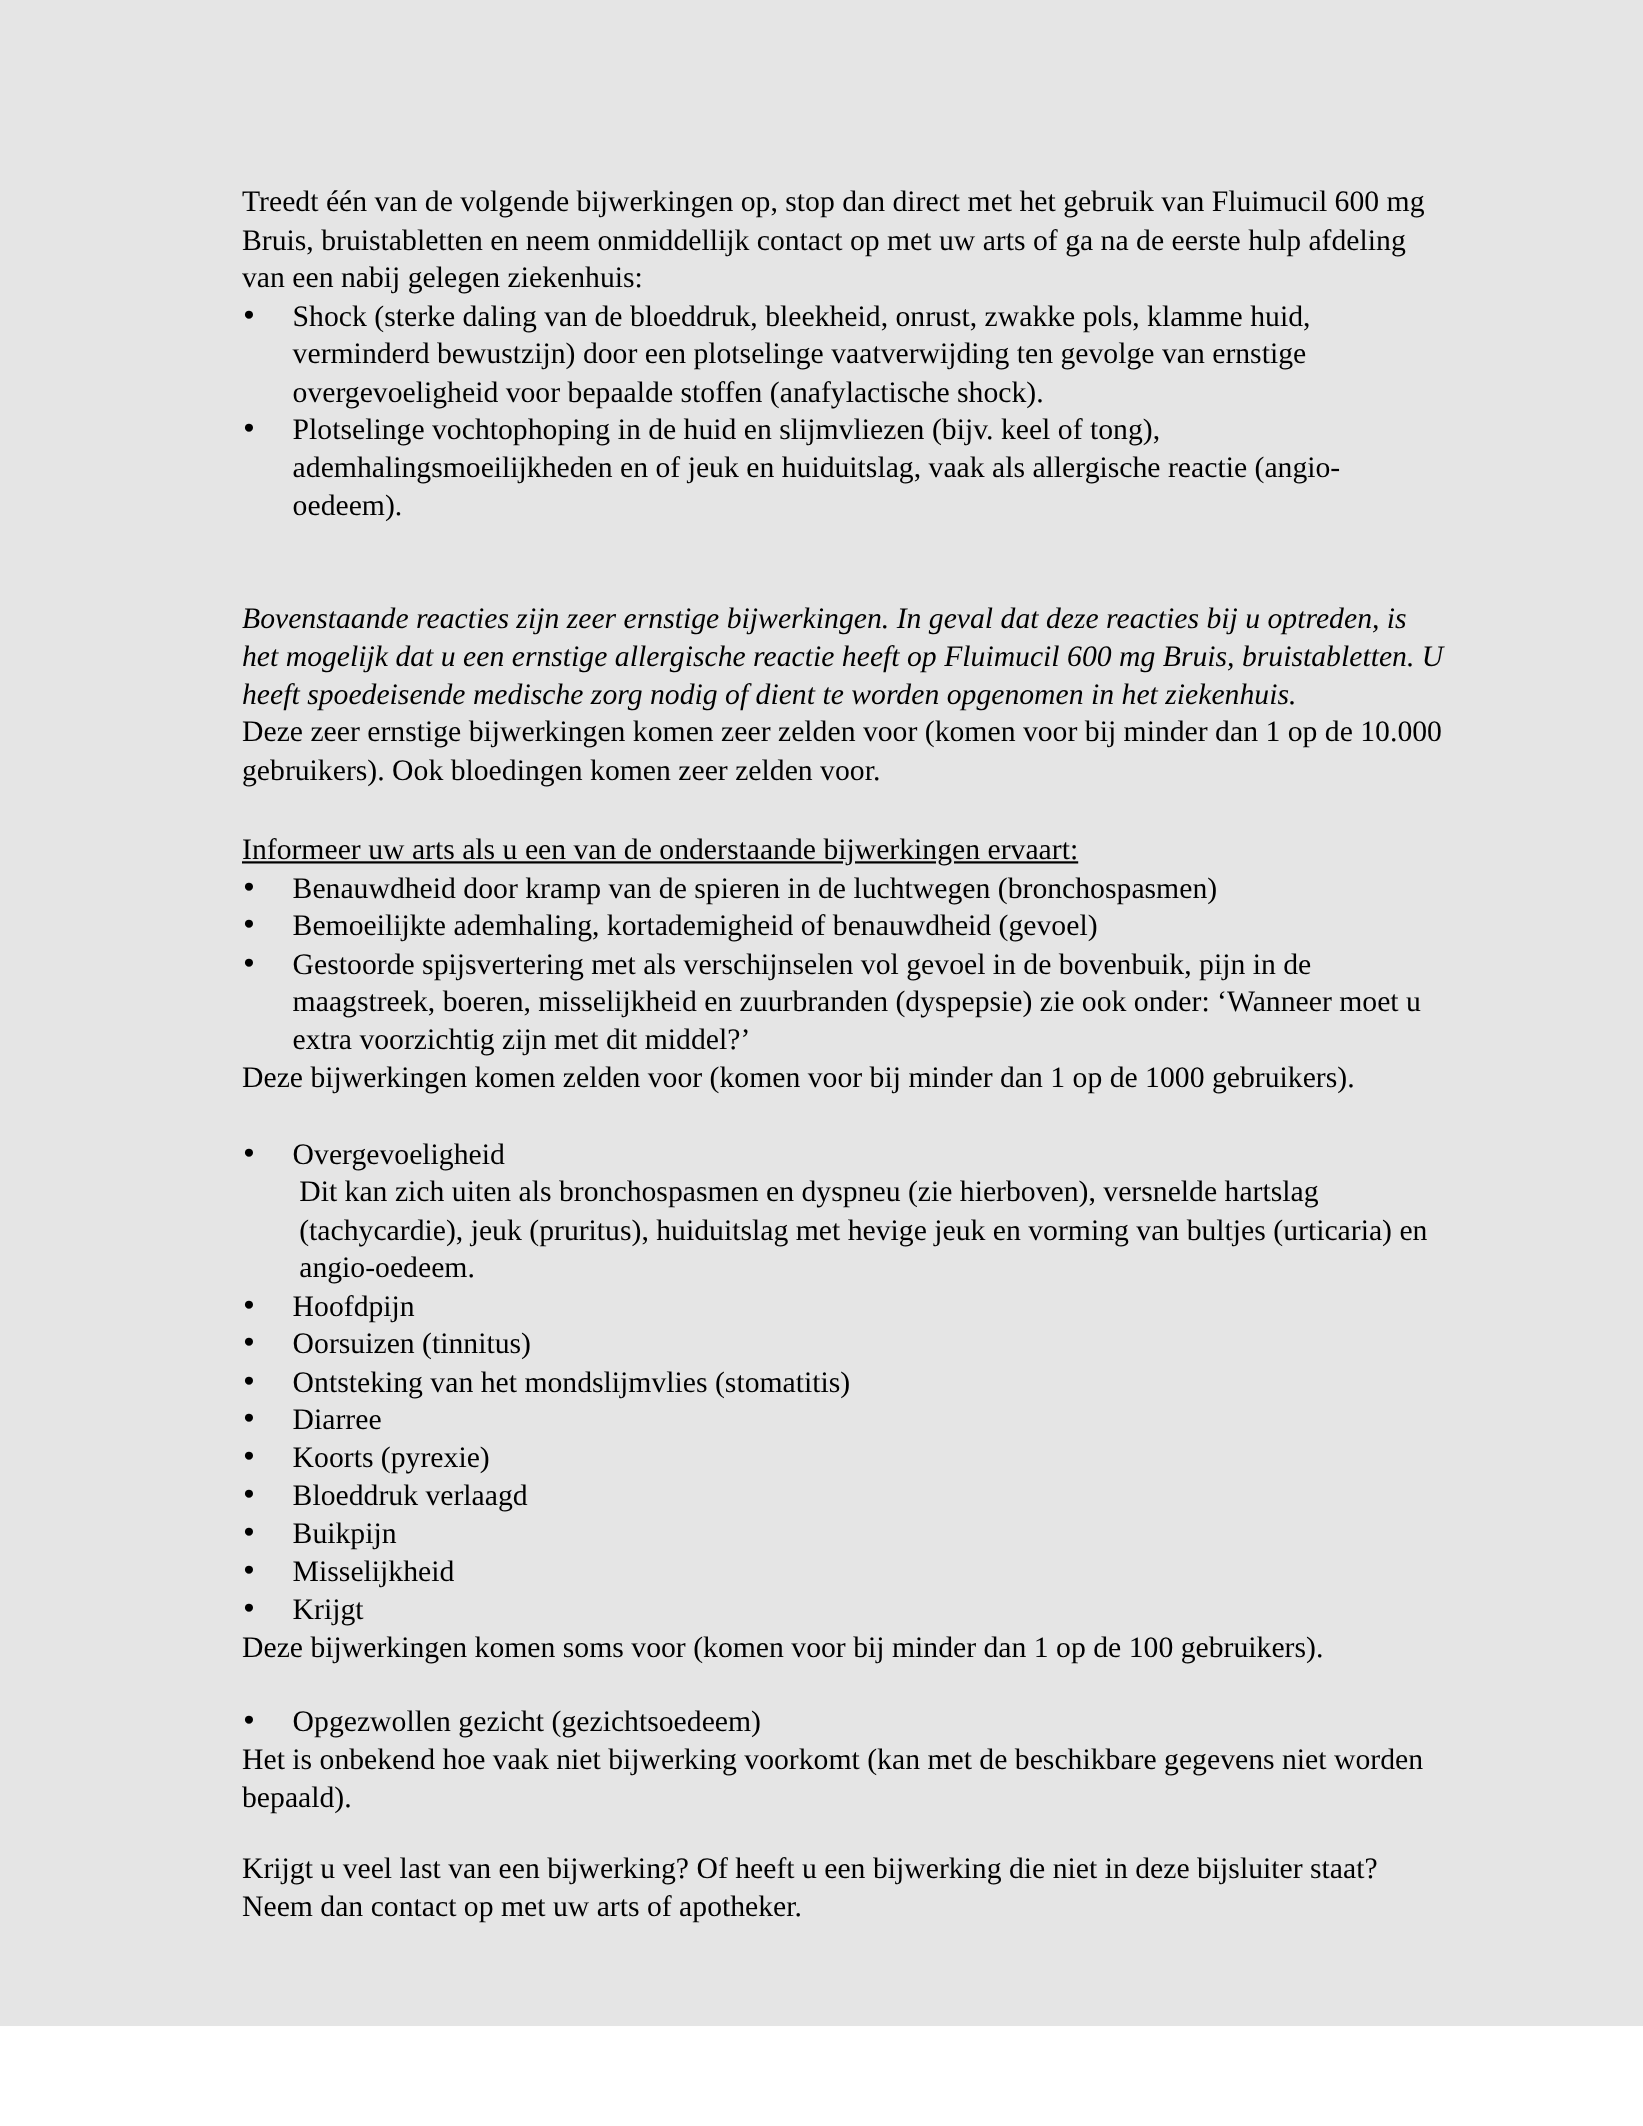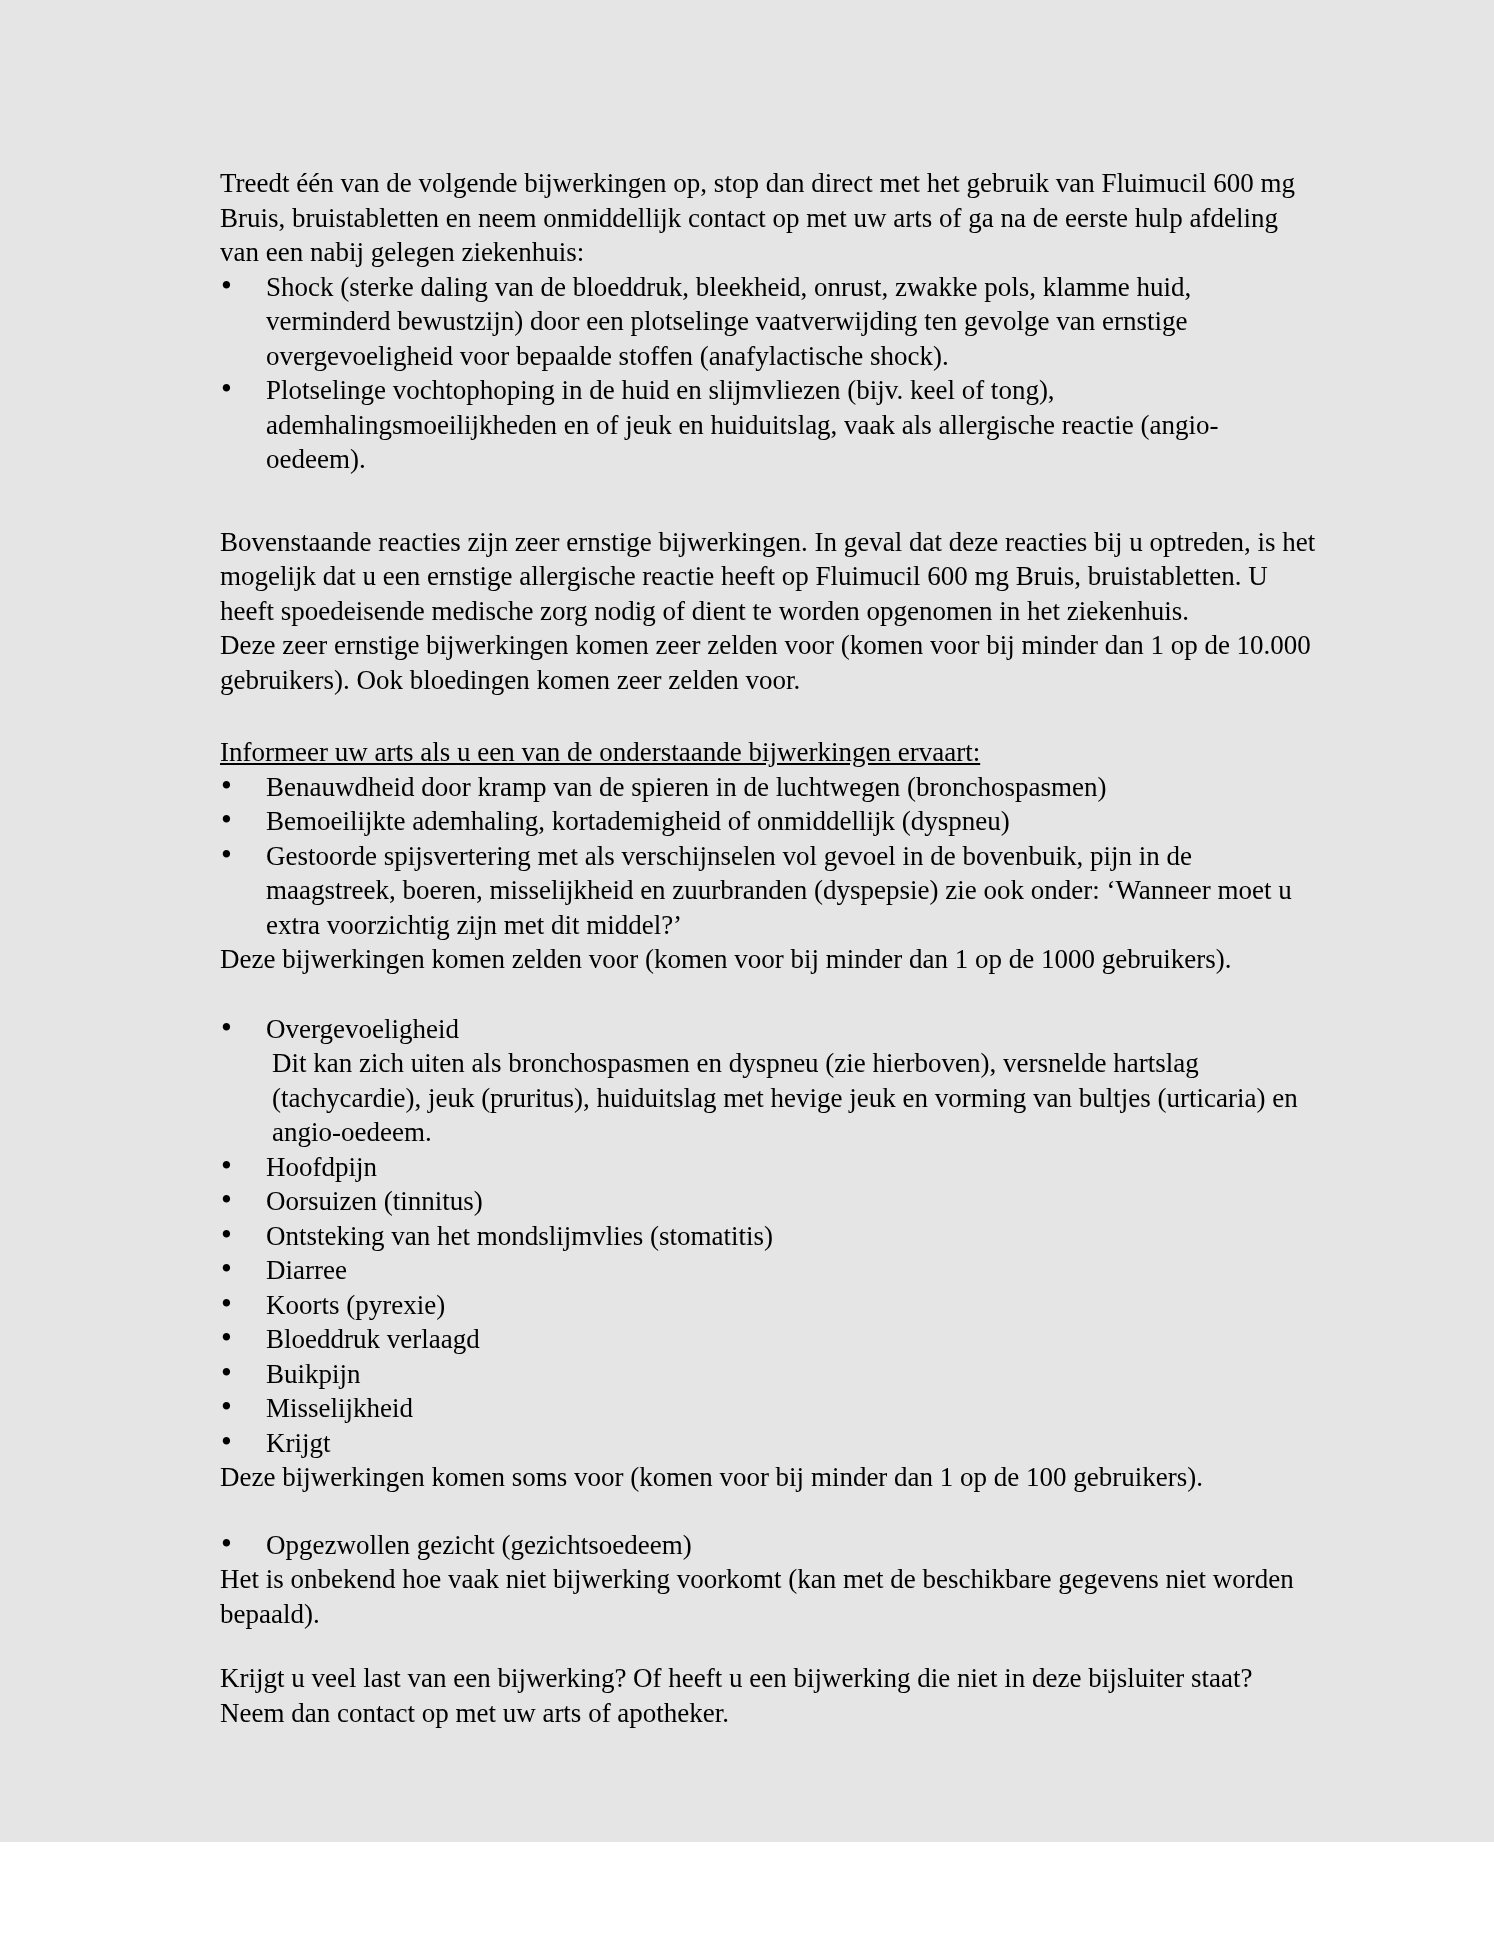--- a/index.html
+++ b/index.html
@@ -34,21 +34,21 @@
     position: relative;
     padding-left: 46px;
   }
   li .marker {
     position: absolute;
     left: 1px;
     top: -1px;
     font-size: 31px;
   }
   .detail { margin: 0; padding-left: 6px; }
-  .mt-1  { margin-top: 48px; }
+  .mt-1  { margin-top: 68px; font-style: italic; }
   .mt-2  { margin-top: 38px; text-decoration: underline; }
   .mt-3  { margin-top: 35px; }
   .mt-4  { margin-top: 33px; }
   .mt-5  { margin-top: 30px; }
   .footer {
     position: absolute;
     left: 220px;
     right: 178px;
     top: 1853px;
     display: flex;
@@ -82,21 +82,21 @@
 
     <p class="mt-2">Informeer uw arts als u een van de onderstaande bijwerkingen ervaart:</p>
 
     <ul>
       <li>
         <span class="marker">•</span>
         <span>Benauwdheid door kramp van de spieren in de luchtwegen (bronchospasmen)</span>
       </li>
       <li>
         <span class="marker">•</span>
-        <span>Bemoeilijkte ademhaling, kortademigheid of onmiddellijk (dyspneu)</span>
+        <span>Bemoeilijkte ademhaling, kortademigheid of benauwdheid (gevoel)</span>
       </li>
       <li>
         <span class="marker">•</span>
         <span>Gestoorde spijsvertering met als verschijnselen vol gevoel in de bovenbuik, pijn in de maagstreek, boeren, misselijkheid en zuurbranden (dyspepsie) zie ook onder: ‘Wanneer moet u extra voorzichtig zijn met dit middel?’</span>
       </li>
     </ul>
 
     <p>Deze bijwerkingen komen zelden voor (komen voor bij minder dan 1 op de 1000 gebruikers).</p>
 
     <ul class="mt-3">

